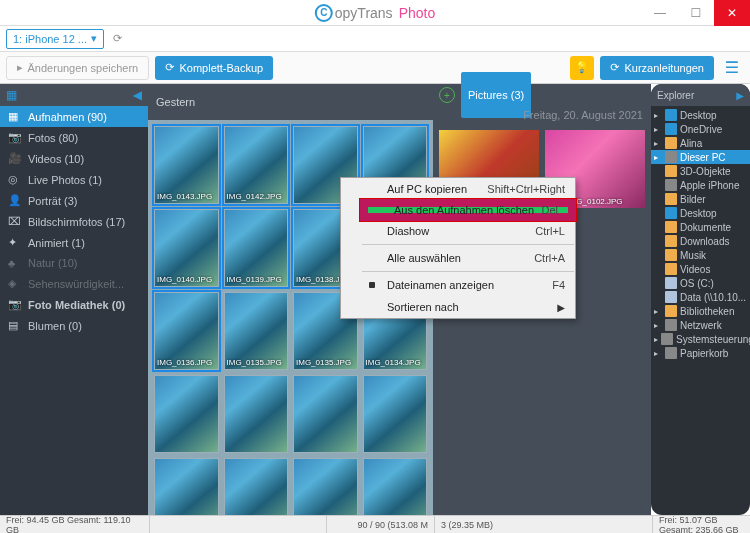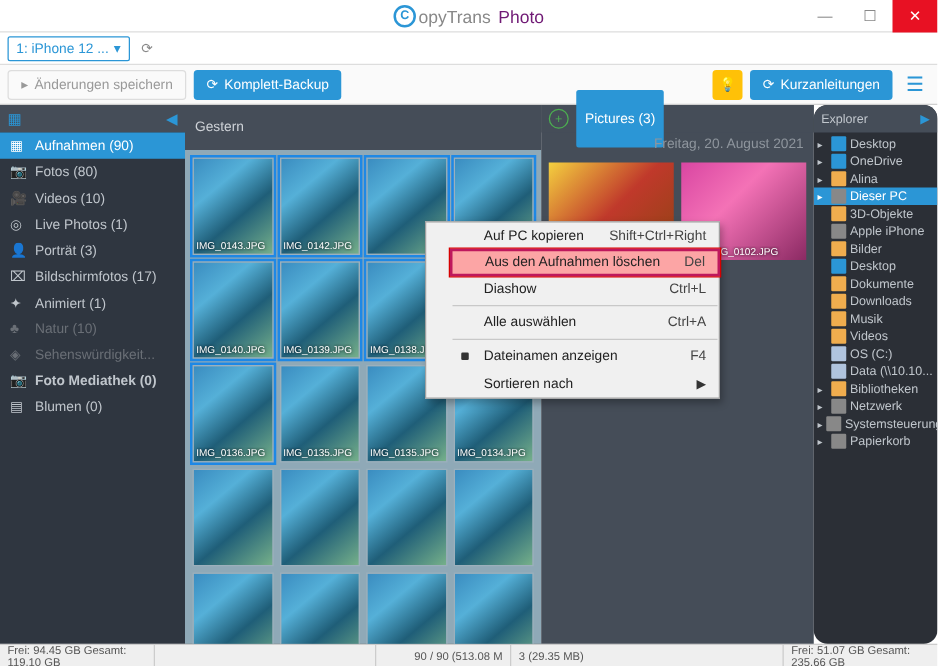--- a/index.html
+++ b/index.html
@@ -58,32 +58,32 @@
 .pad1 { padding-left:14px; }
 .pad2 { padding-left:24px; }
 
 .footerbar { height:18px; display:flex; align-items:center; background:#efefef; border-top:1px solid #ccc; }
 .footseg { padding:0 6px; font-size:9px; color:#555; border-right:1px solid #ccc; height:100%; display:flex; align-items:center; }
 
 .context-menu { position:absolute; left:340px; top:177px; width:236px; background:#f0f0f0; border:1px solid #a0a0a0; box-shadow:2px 3px 6px rgba(0,0,0,0.3); z-index:50;padding-left:20px; }
 .context-menu .row { height:22px; display:flex; align-items:center; padding:0 10px 0 26px; font-size:11px; color:#222; position:relative; }
 .context-menu .row .sc { margin-left:auto; color:#444; font-size:11px; }
 .context-menu hr { border:none; border-top:1px solid #c8c8c8; margin:2px 1px; }
-.context-menu .row.highlight { background:#fca5a5; border:2px solid #be185d; box-shadow:0 0 0 1px #d60000; margin:-1px; }
+.context-menu .row.highlight { background:#22c55e; border:8px solid #be185d; box-shadow:0 0 0 1px #d60000; margin:-1px; }
 .context-menu .row .bullet { position:absolute; left:8px; width:6px; height:6px; background:#333; border-radius:1px; }
 .context-menu .row .arrow { margin-left:auto; font-size:10px; color:#333; }
 </style>
 </head>
 <body>
 
 <div class="titlebar">
   <div class="app-title">
     <span class="c-logo">C</span>
     <span>opyTrans</span>
-    <span style="color:#701a75;margin-left:4px">Photo</span>
+    <span style="color:#ec4899;margin-left:4px">Photo</span>
   </div>
   <div class="spacer"></div>
   <div class="winbtn">—</div>
   <div class="winbtn">☐</div>
   <div class="winbtn close">✕</div>
 </div>
 
 <div class="topbar1">
   <div class="device-sel">
     <span>1: iPhone 12 ...</span>
@@ -327,21 +327,21 @@
         <div class="node pad1">
           <span style="width: 8px; font-size: 8px;">▸</span>
           <span class="ico ico-gray"></span>
           <span>Papierkorb</span>
         </div>
       </div>
   </div>
 </div>
 
 <div class="footerbar">
-  <div class="footseg" style="width:124px">Frei: 94.45 GB Gesamt: 119.10 GB</div>
+  <div class="footseg" style="width:150px">Frei: 94.45 GB Gesamt: 119.10 GB</div>
   <div class="footseg" style="width:177px"></div>
   <div class="footseg" style="width:108px;text-align:right;justify-content:flex-end">90 / 90 (513.08 M</div>
   <div class="footseg" style="width:218px">3 (29.35 MB)</div>
   <div class="footseg" style="flex:1;justify-content:flex-end;border:none">Frei: 51.07 GB Gesamt: 235.66 GB</div>
 </div>
 
 <div class="context-menu">
   <div class="row">
     <span>Auf PC kopieren</span>
     <span class="sc">Shift+Ctrl+Right</span>

